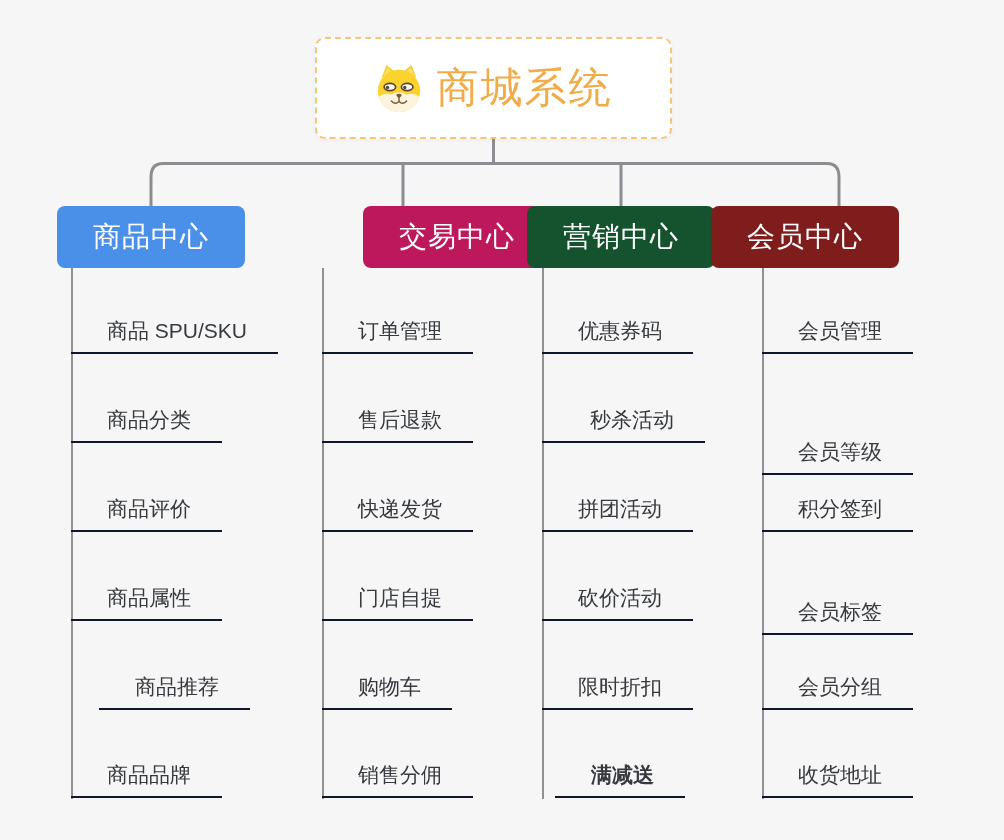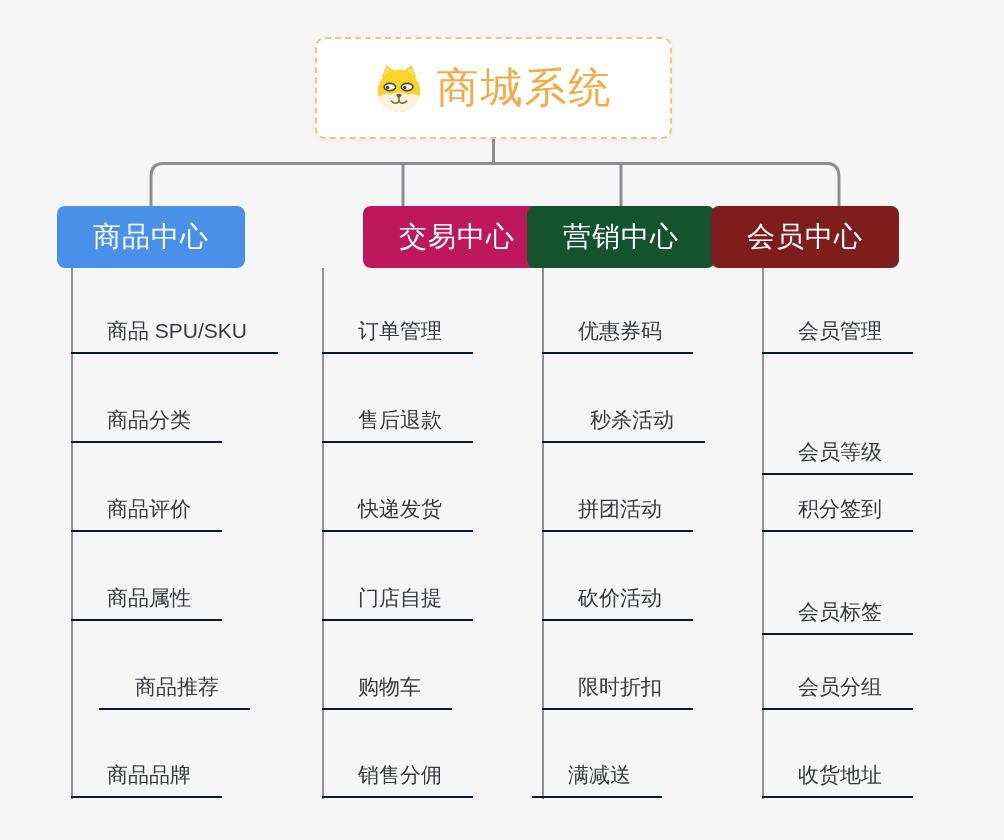--- a/index.html
+++ b/index.html
@@ -112,21 +112,21 @@
       <div class="leaf-node" style="left: 322px; top: 585px;">门店自提</div>
       <div class="leaf-node" style="left: 322px; top: 674px;">购物车</div>
       <div class="leaf-node" style="left: 322px; top: 762px;">销售分佣</div>
       <div class="branch-node" style="left: 527px; background: #14532d;">营销中心</div>
       <div class="trunk-line" style="left: 542px;"></div>
       <div class="leaf-node" style="left: 542px; top: 318px;">优惠券码</div>
       <div class="leaf-node" style="left: 542px; top: 407px; padding-left: 48px;">秒杀活动</div>
       <div class="leaf-node" style="left: 542px; top: 496px;">拼团活动</div>
       <div class="leaf-node" style="left: 542px; top: 585px;">砍价活动</div>
       <div class="leaf-node" style="left: 542px; top: 674px;">限时折扣</div>
-      <div class="leaf-node" style="left: 532px; top: 762px;">满减送</div>
+      <div class="leaf-node" style="left: 555px; top: 762px; font-weight: bold;">满减送</div>
       <div class="branch-node" style="left: 711px; background: #7f1d1d; text-align: right;">会员中心</div>
       <div class="trunk-line" style="left: 762px;"></div>
       <div class="leaf-node" style="left: 762px; top: 318px;">会员管理</div>
       <div class="leaf-node" style="left: 762px; top: 407px; margin-top: 32px;">会员等级</div>
       <div class="leaf-node" style="left: 762px; top: 496px;">积分签到</div>
       <div class="leaf-node" style="left: 762px; top: 585px; margin-top: 14px;">会员标签</div>
       <div class="leaf-node" style="left: 762px; top: 674px;">会员分组</div>
       <div class="leaf-node" style="left: 762px; top: 762px;">收货地址</div>
     </div>
 

